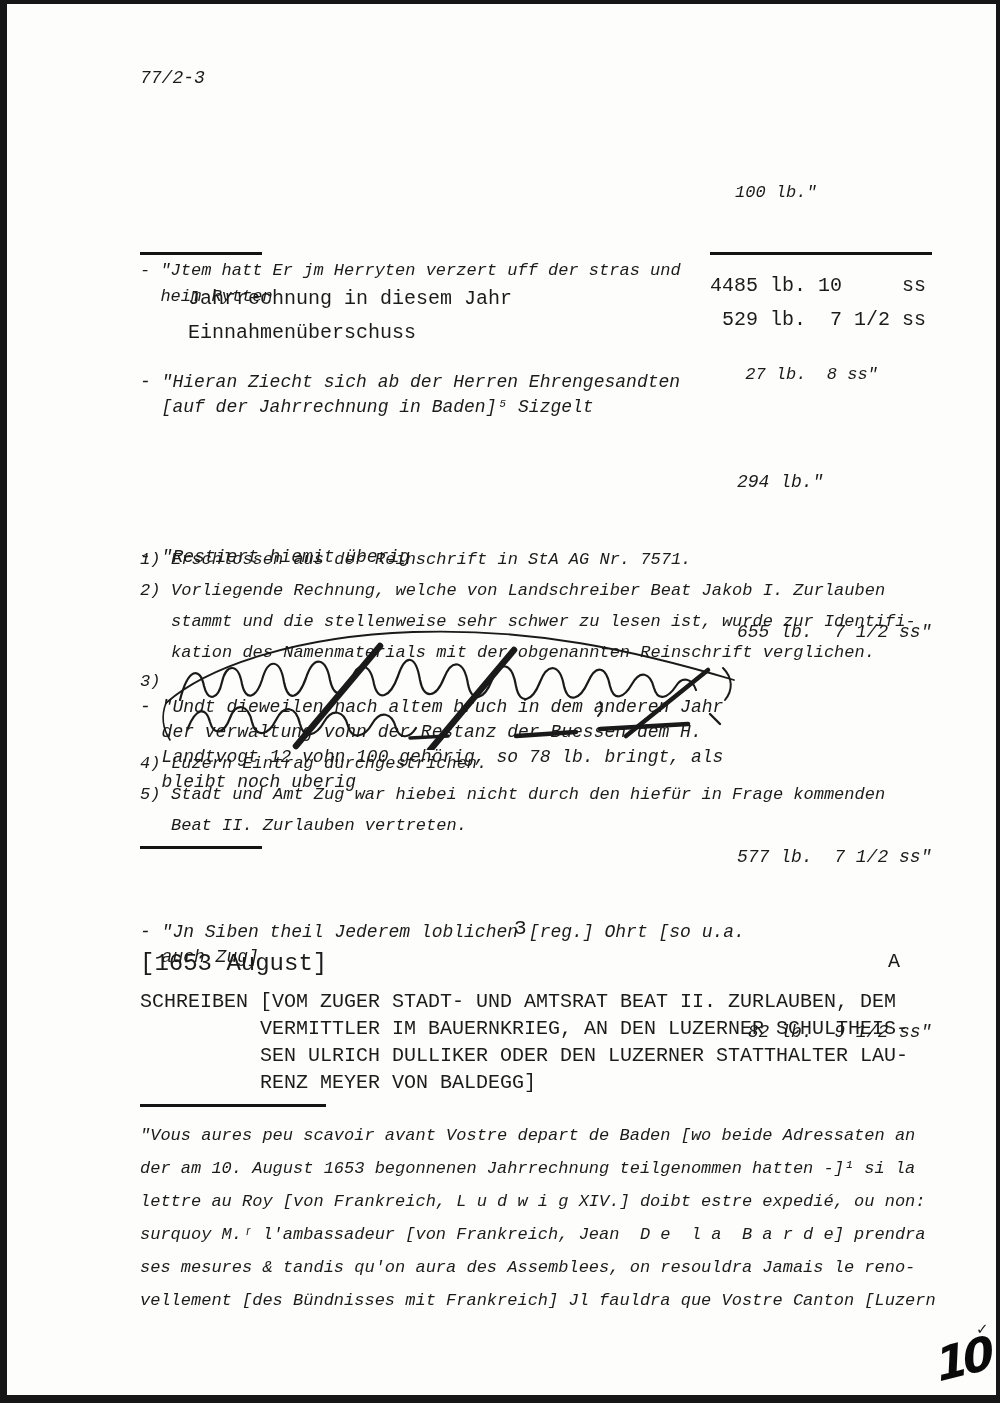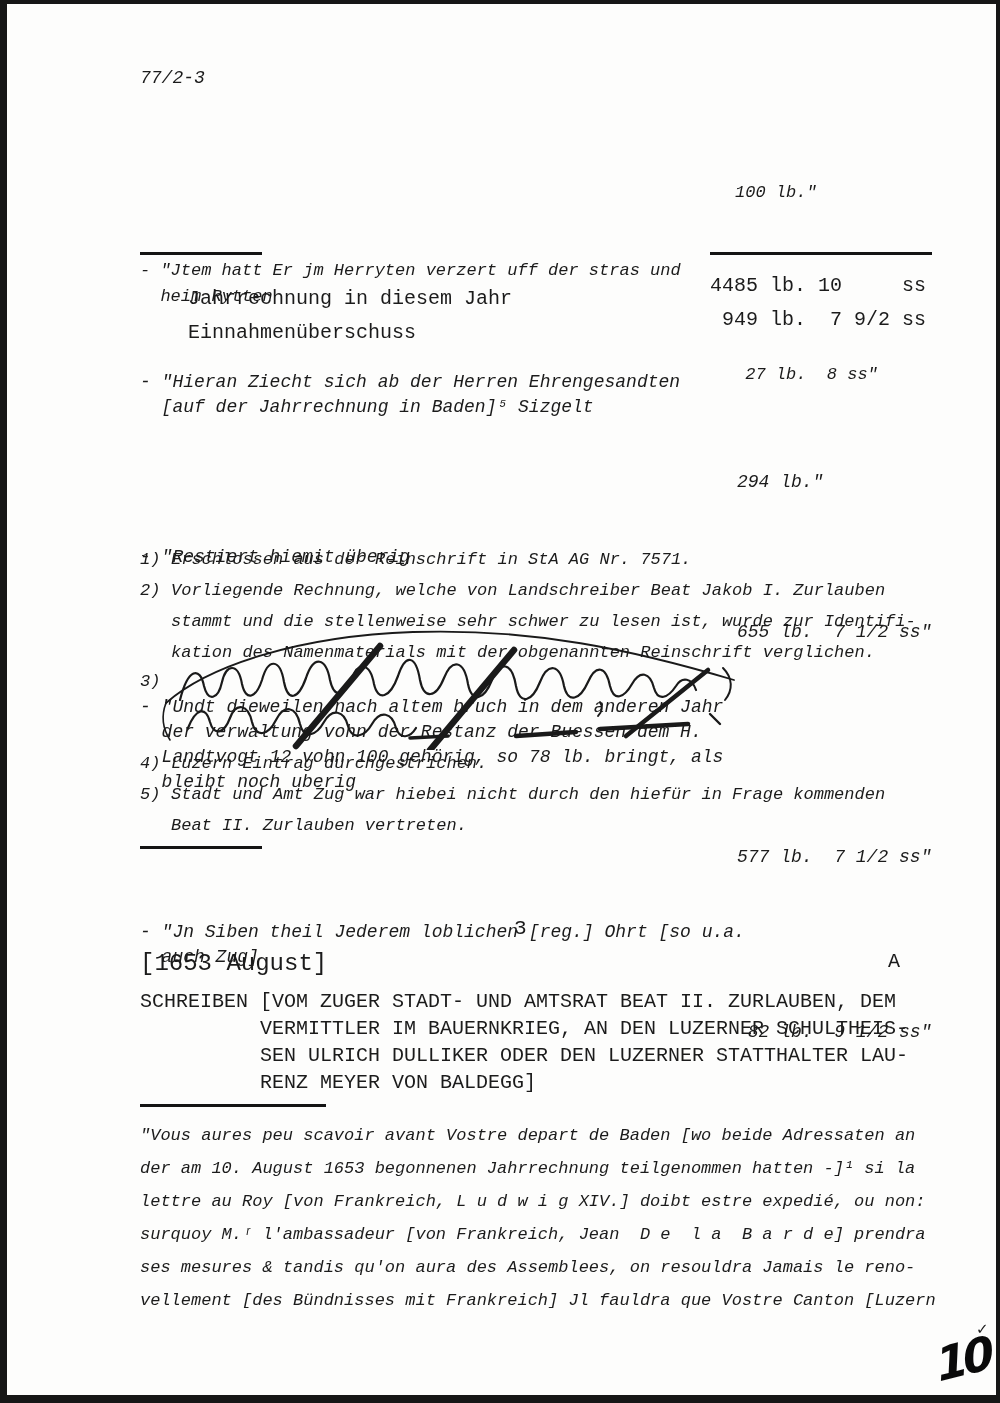--- a/index.html
+++ b/index.html
@@ -70,21 +70,21 @@
 
   <div class="rule" style="left:140px;top:252px;width:122px;"></div>
   <div class="rule" style="left:710px;top:252px;width:222px;"></div>
 
   <div class="tot-row t-lg pre" style="top:263px;">
     <span>Jahrrechnung in diesem Jahr</span>
     <span class="tot-amt">4485 lb. 10     ss</span>
   </div>
   <div class="tot-row t-lg pre" style="top:297px;">
     <span>Einnahmenüberschuss</span>
-    <span class="tot-amt"> 949 lb.  7 9/2 ss</span>
+    <span class="tot-amt"> 529 lb.  7 1/2 ss</span>
   </div>
 
   <div class="abs" style="left:140px;top:320px;width:830px;">
     <div class="entry it t-sm">
       <div>- "Hieran Ziecht sich ab der Herren Ehrengesandten
   [auf der Jahrrechnung in Baden]⁵ Sizgelt</div>
       <span class="amt" style="left:597px;">294 lb."</span>
     </div>
     <div class="entry it t-sm">
       <div>- "Restiert hiemit überig</div>

